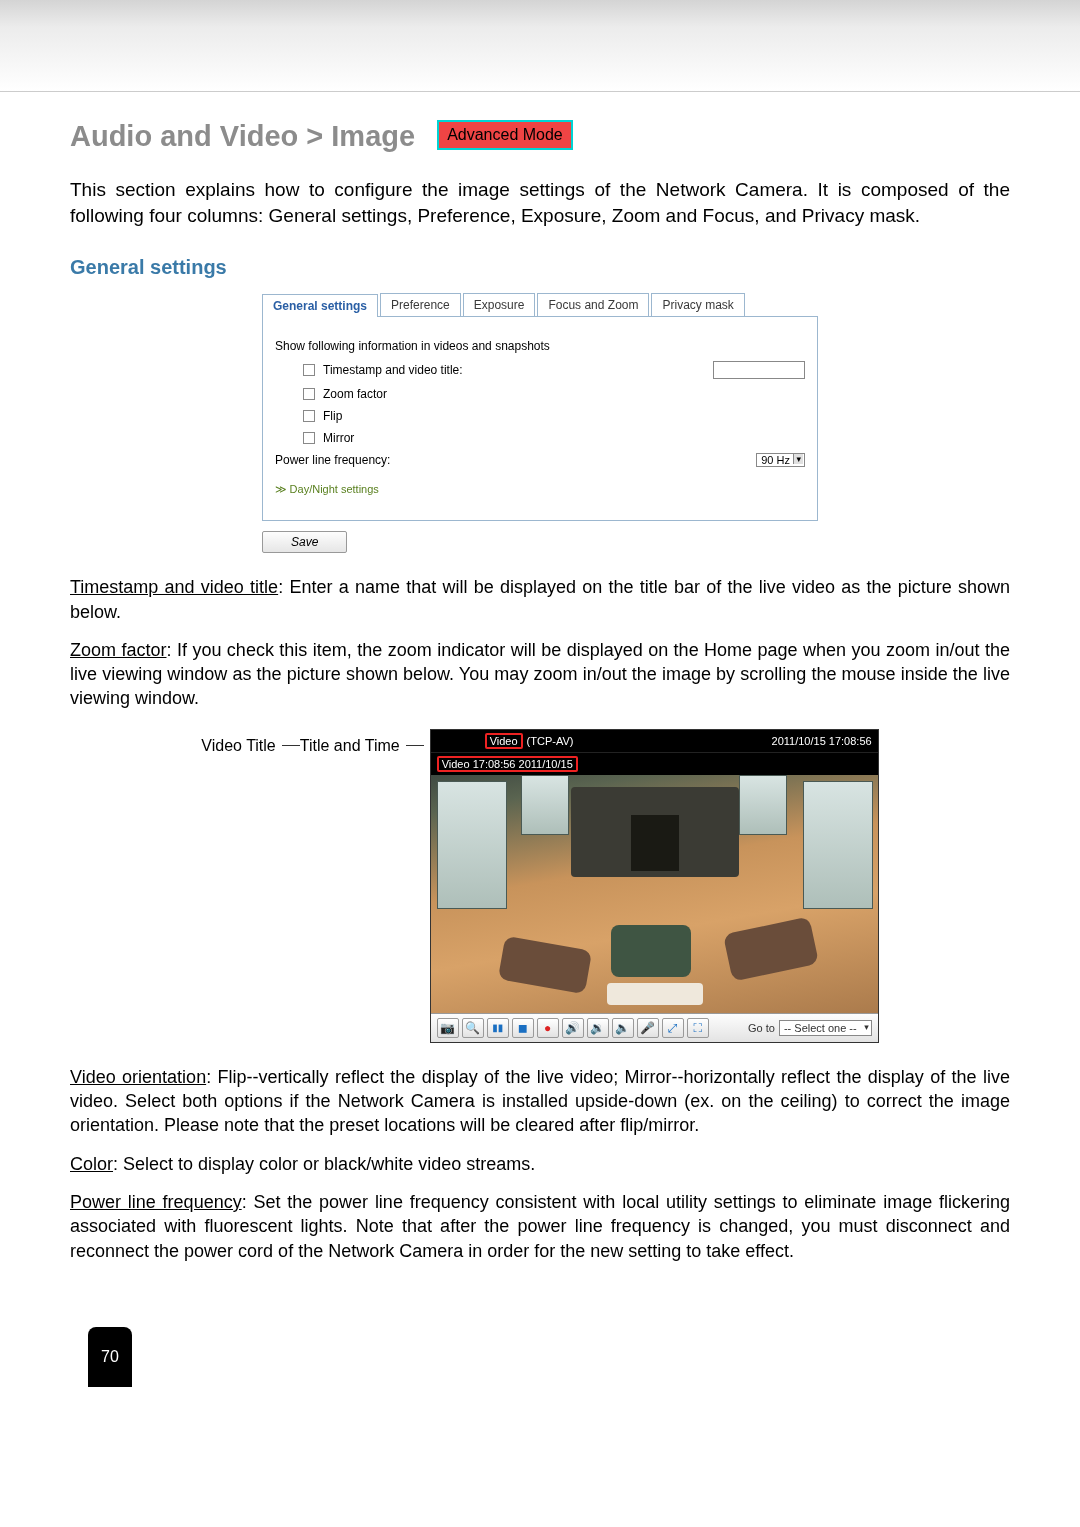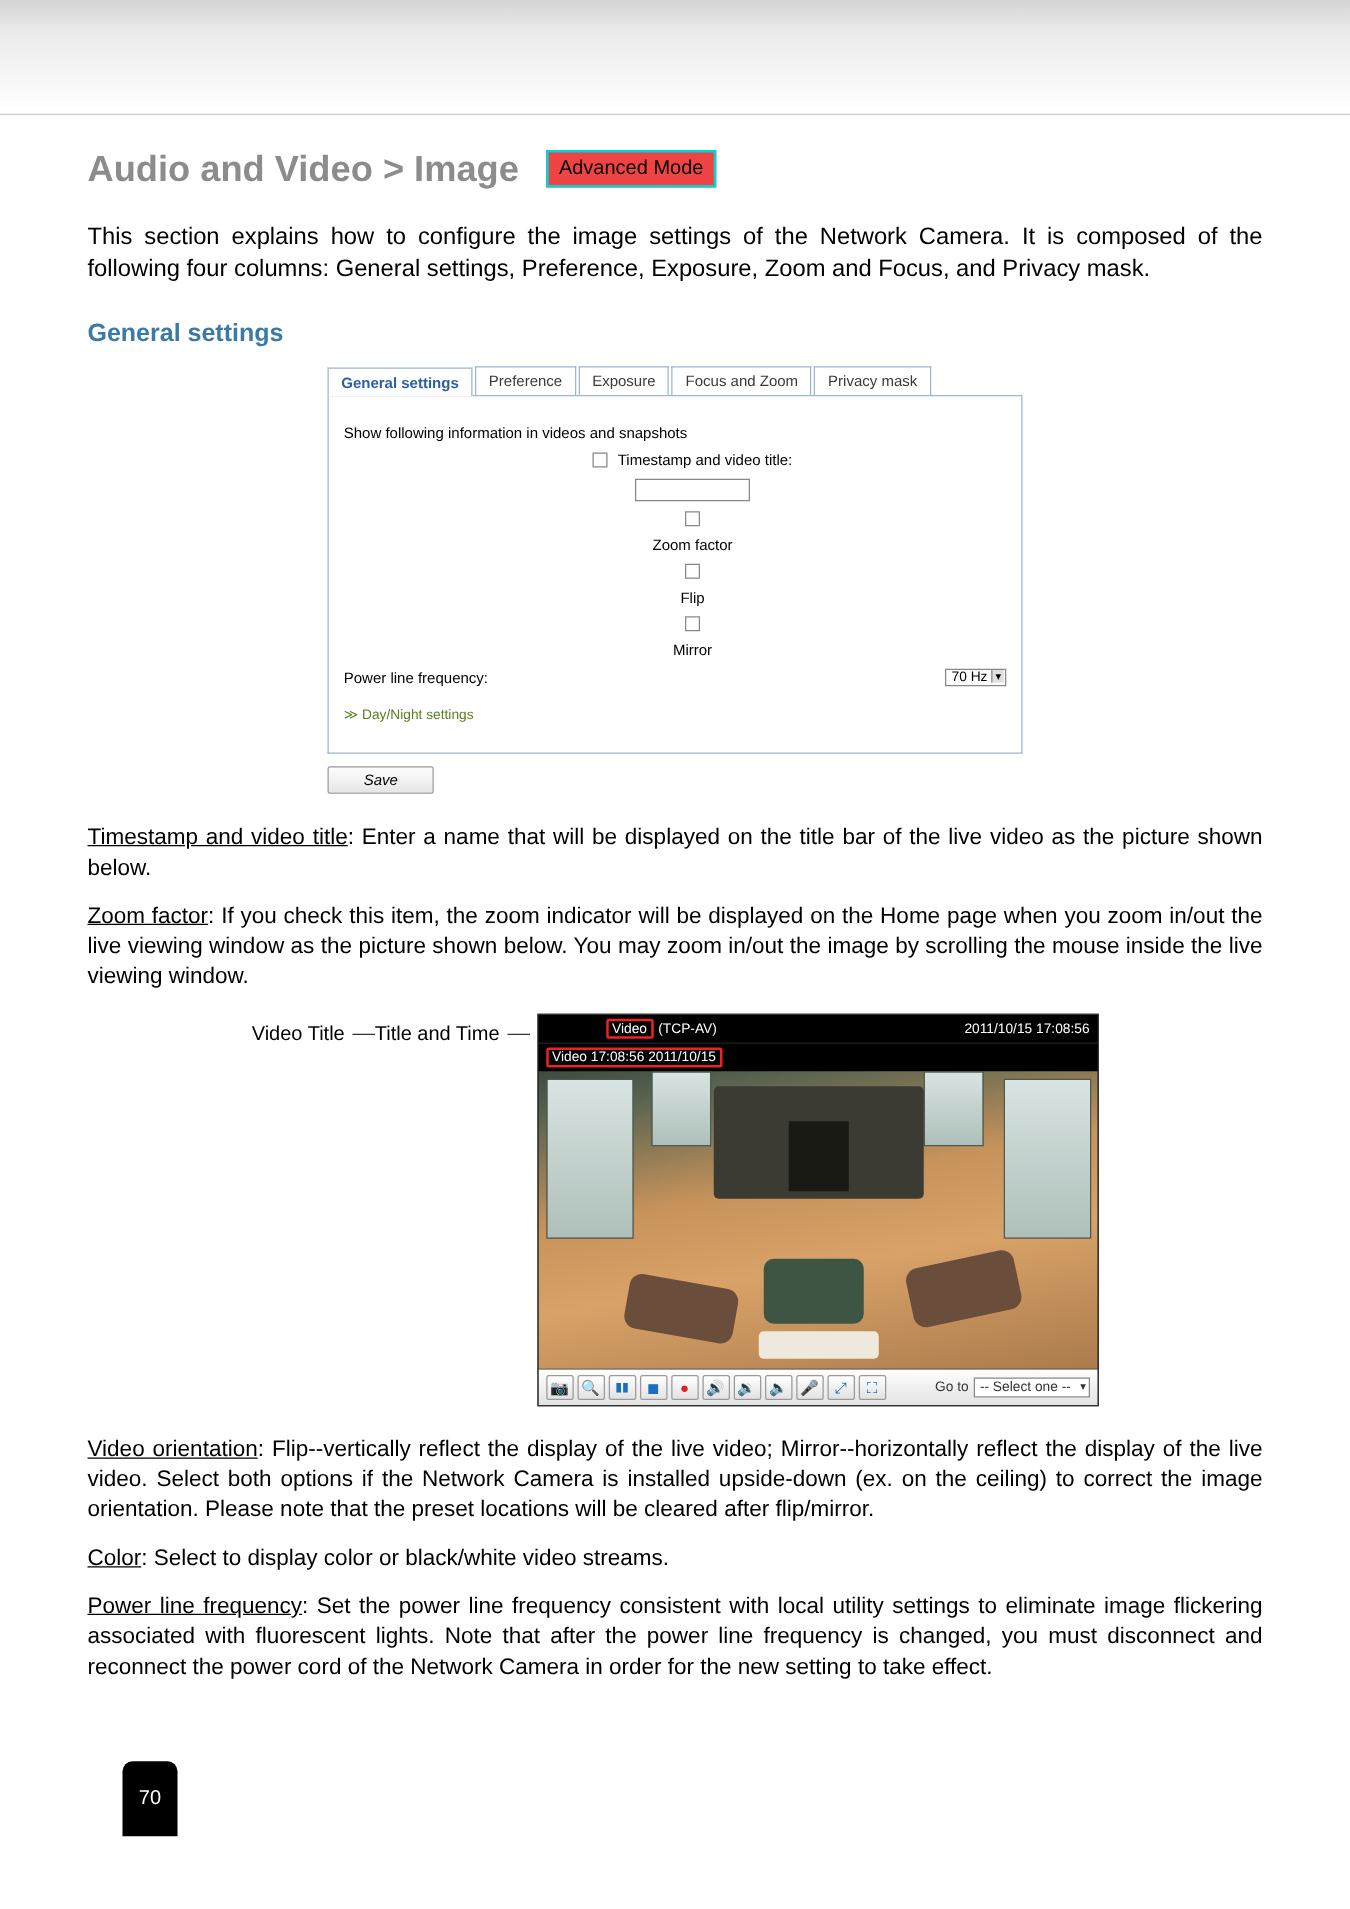--- a/index.html
+++ b/index.html
@@ -91,21 +91,21 @@
     margin: 8px 0;
     gap: 8px;
   }
   .cb {
     width: 12px;
     height: 12px;
     border: 1px solid #888;
     background: #fff;
     display: inline-block;
   }
-  .indent { margin-left: 28px; flex-direction: column; }
+  .indent { margin-left: 28px; }
   .sel {
     background: #fff;
     border: 1px solid #888;
     padding: 0 14px 0 4px;
     font-size: 11px;
     position: relative;
     display: inline-block;
     min-width: 38px;
   }
   .sel::after {
@@ -254,21 +254,21 @@
     content: "▾";
     position: absolute;
     right: 2px;
     top: 1px;
     font-size: 9px;
   }
 
   
   .page-badge {
     position: absolute;
-    left: 98px;
+    left: 88px;
     background: #000;
     color: #fff;
     width: 44px;
     height: 60px;
     border-radius: 8px 8px 0 0;
     display: flex;
     align-items: center;
     justify-content: center;
     font-size: 16px;
   }
@@ -324,21 +324,21 @@
           <span class="cb"></span>
           <span>Flip</span>
         </div>
         <div class="row indent">
           <span class="cb"></span>
           <span>Mirror</span>
         </div>
 
         <div class="row row-sp">
           <span class="left">Power line frequency:</span>
-          <span class="sel"><span>70 Hz</span></span>
+          <span class="sel"><span>90 Hz</span></span>
         </div>
 
         <div class="row" style="margin-top:16px;">
           <span class="disclose">≫ <span>Day/Night settings</span></span>
         </div>
       </div>
       <div class="save-row">
         <div class="save-btn">Save</div>
       </div>
     </div>

